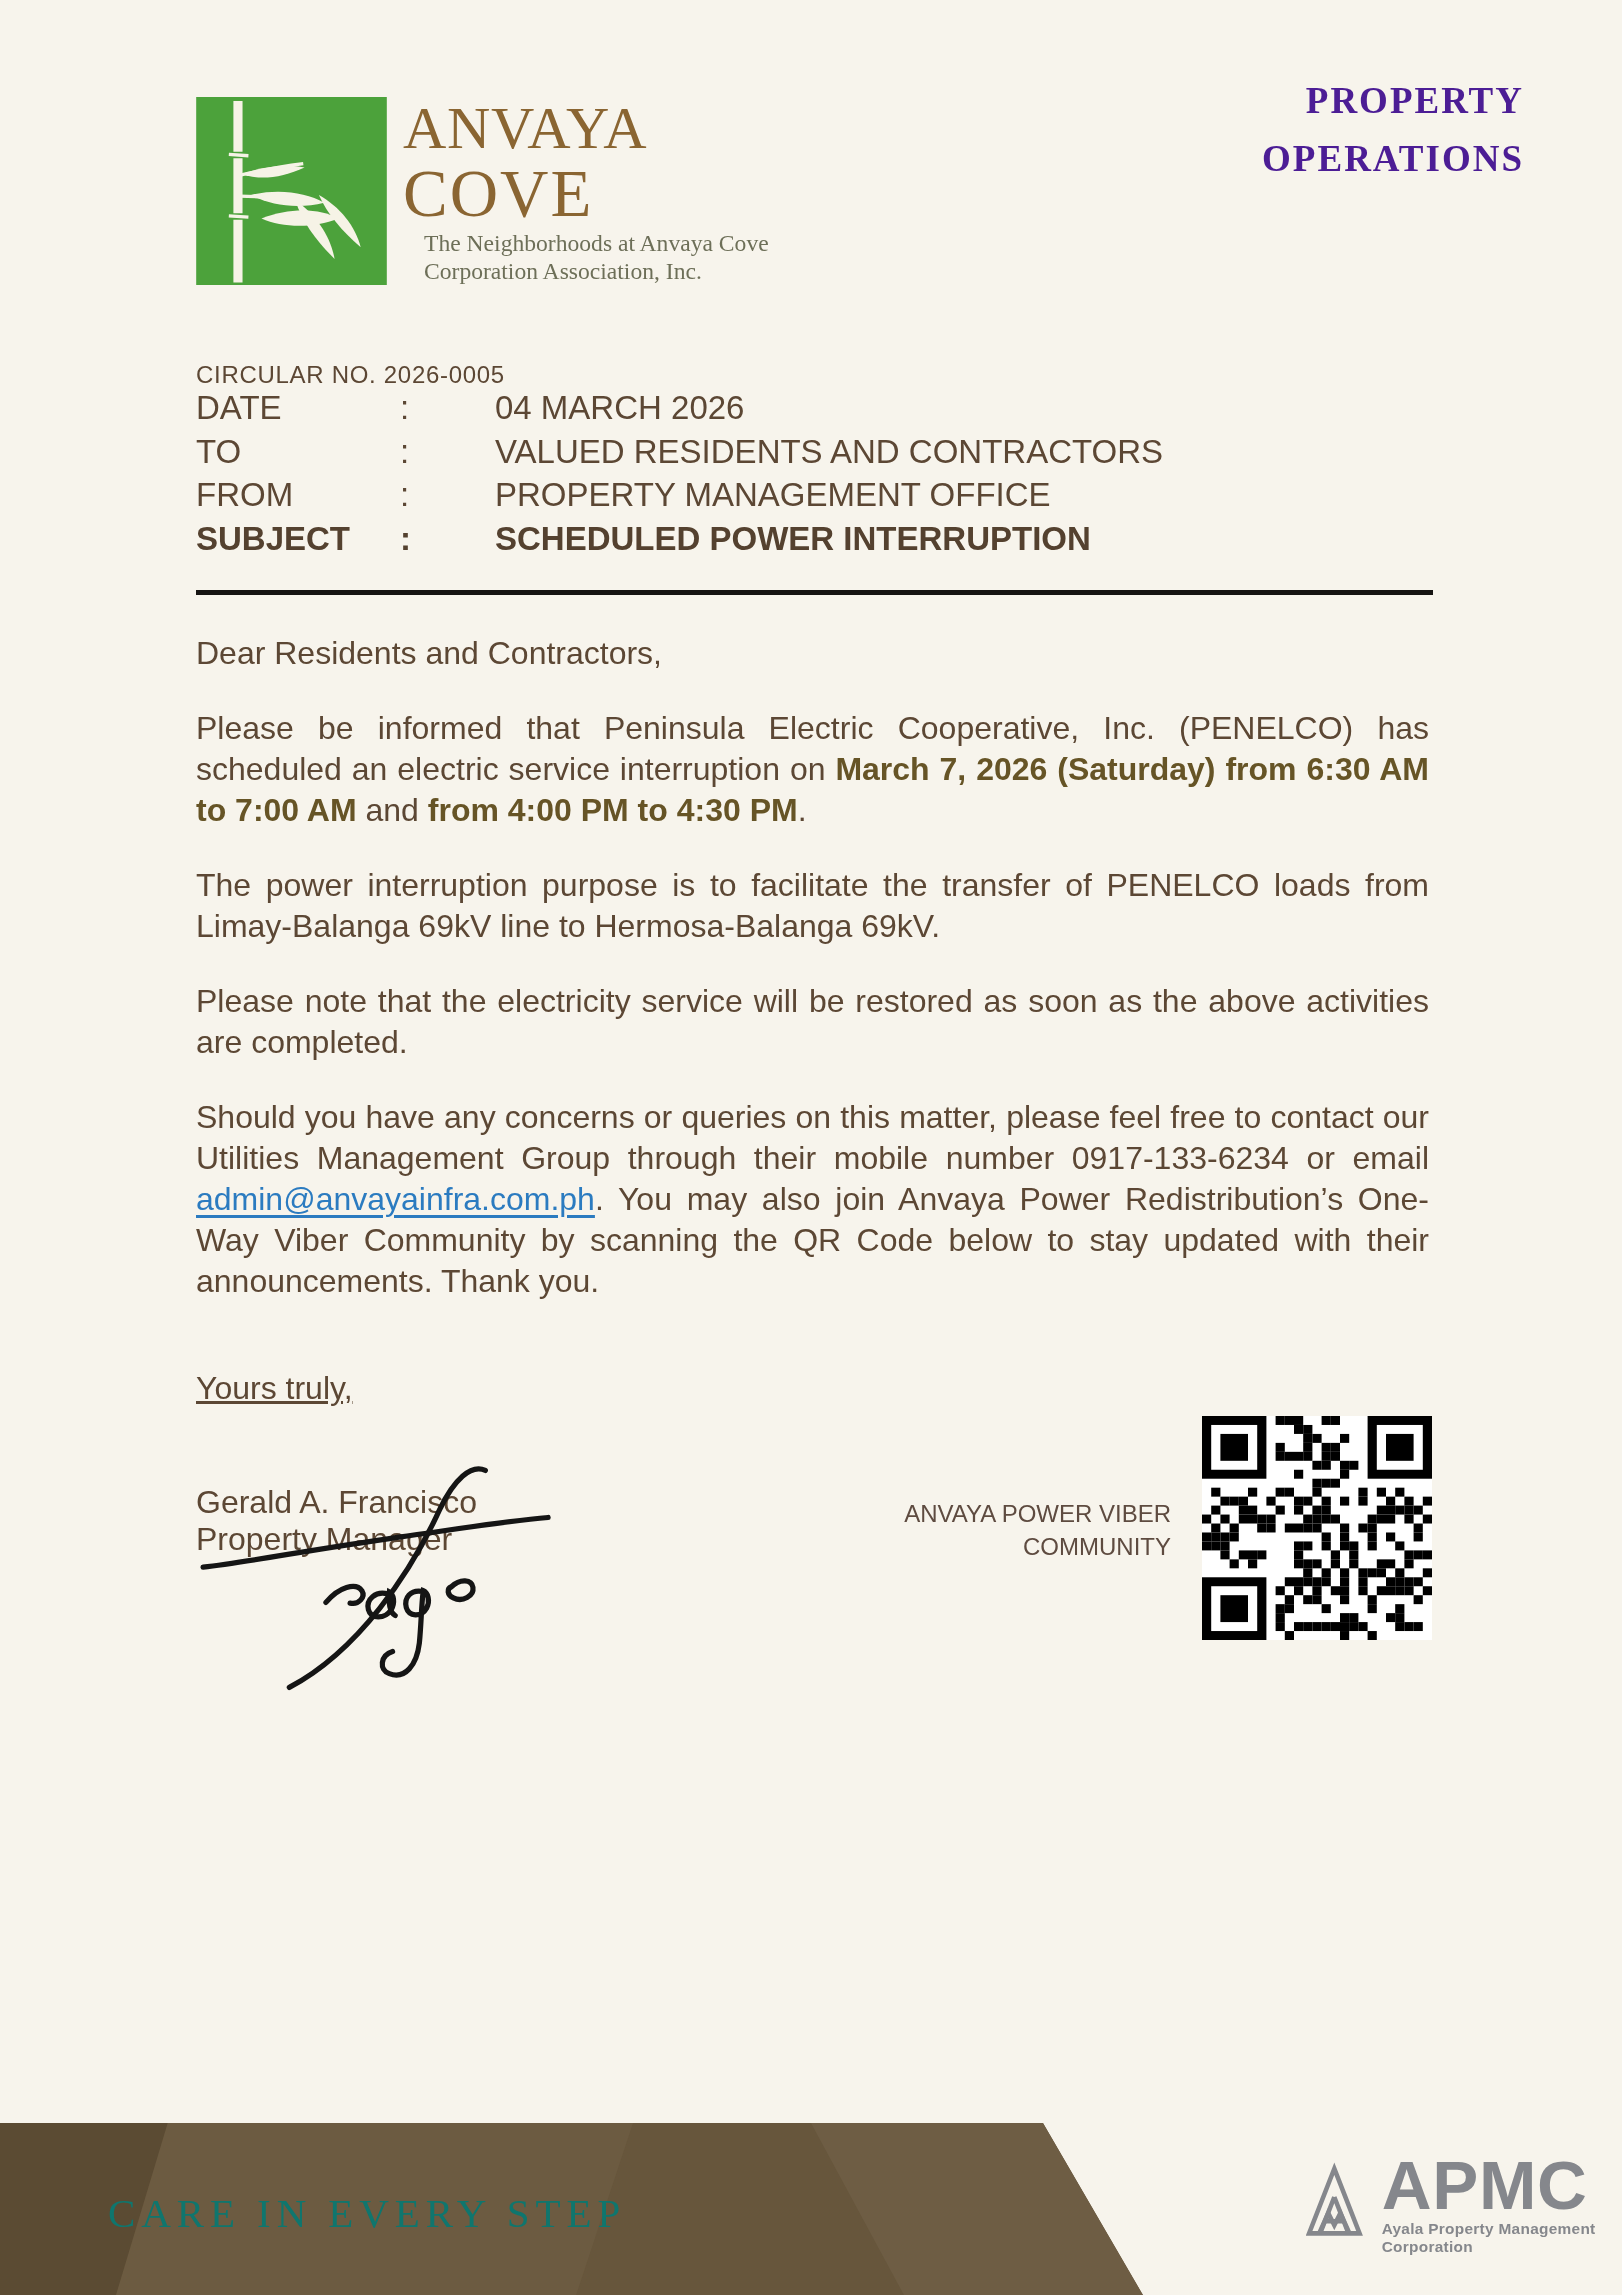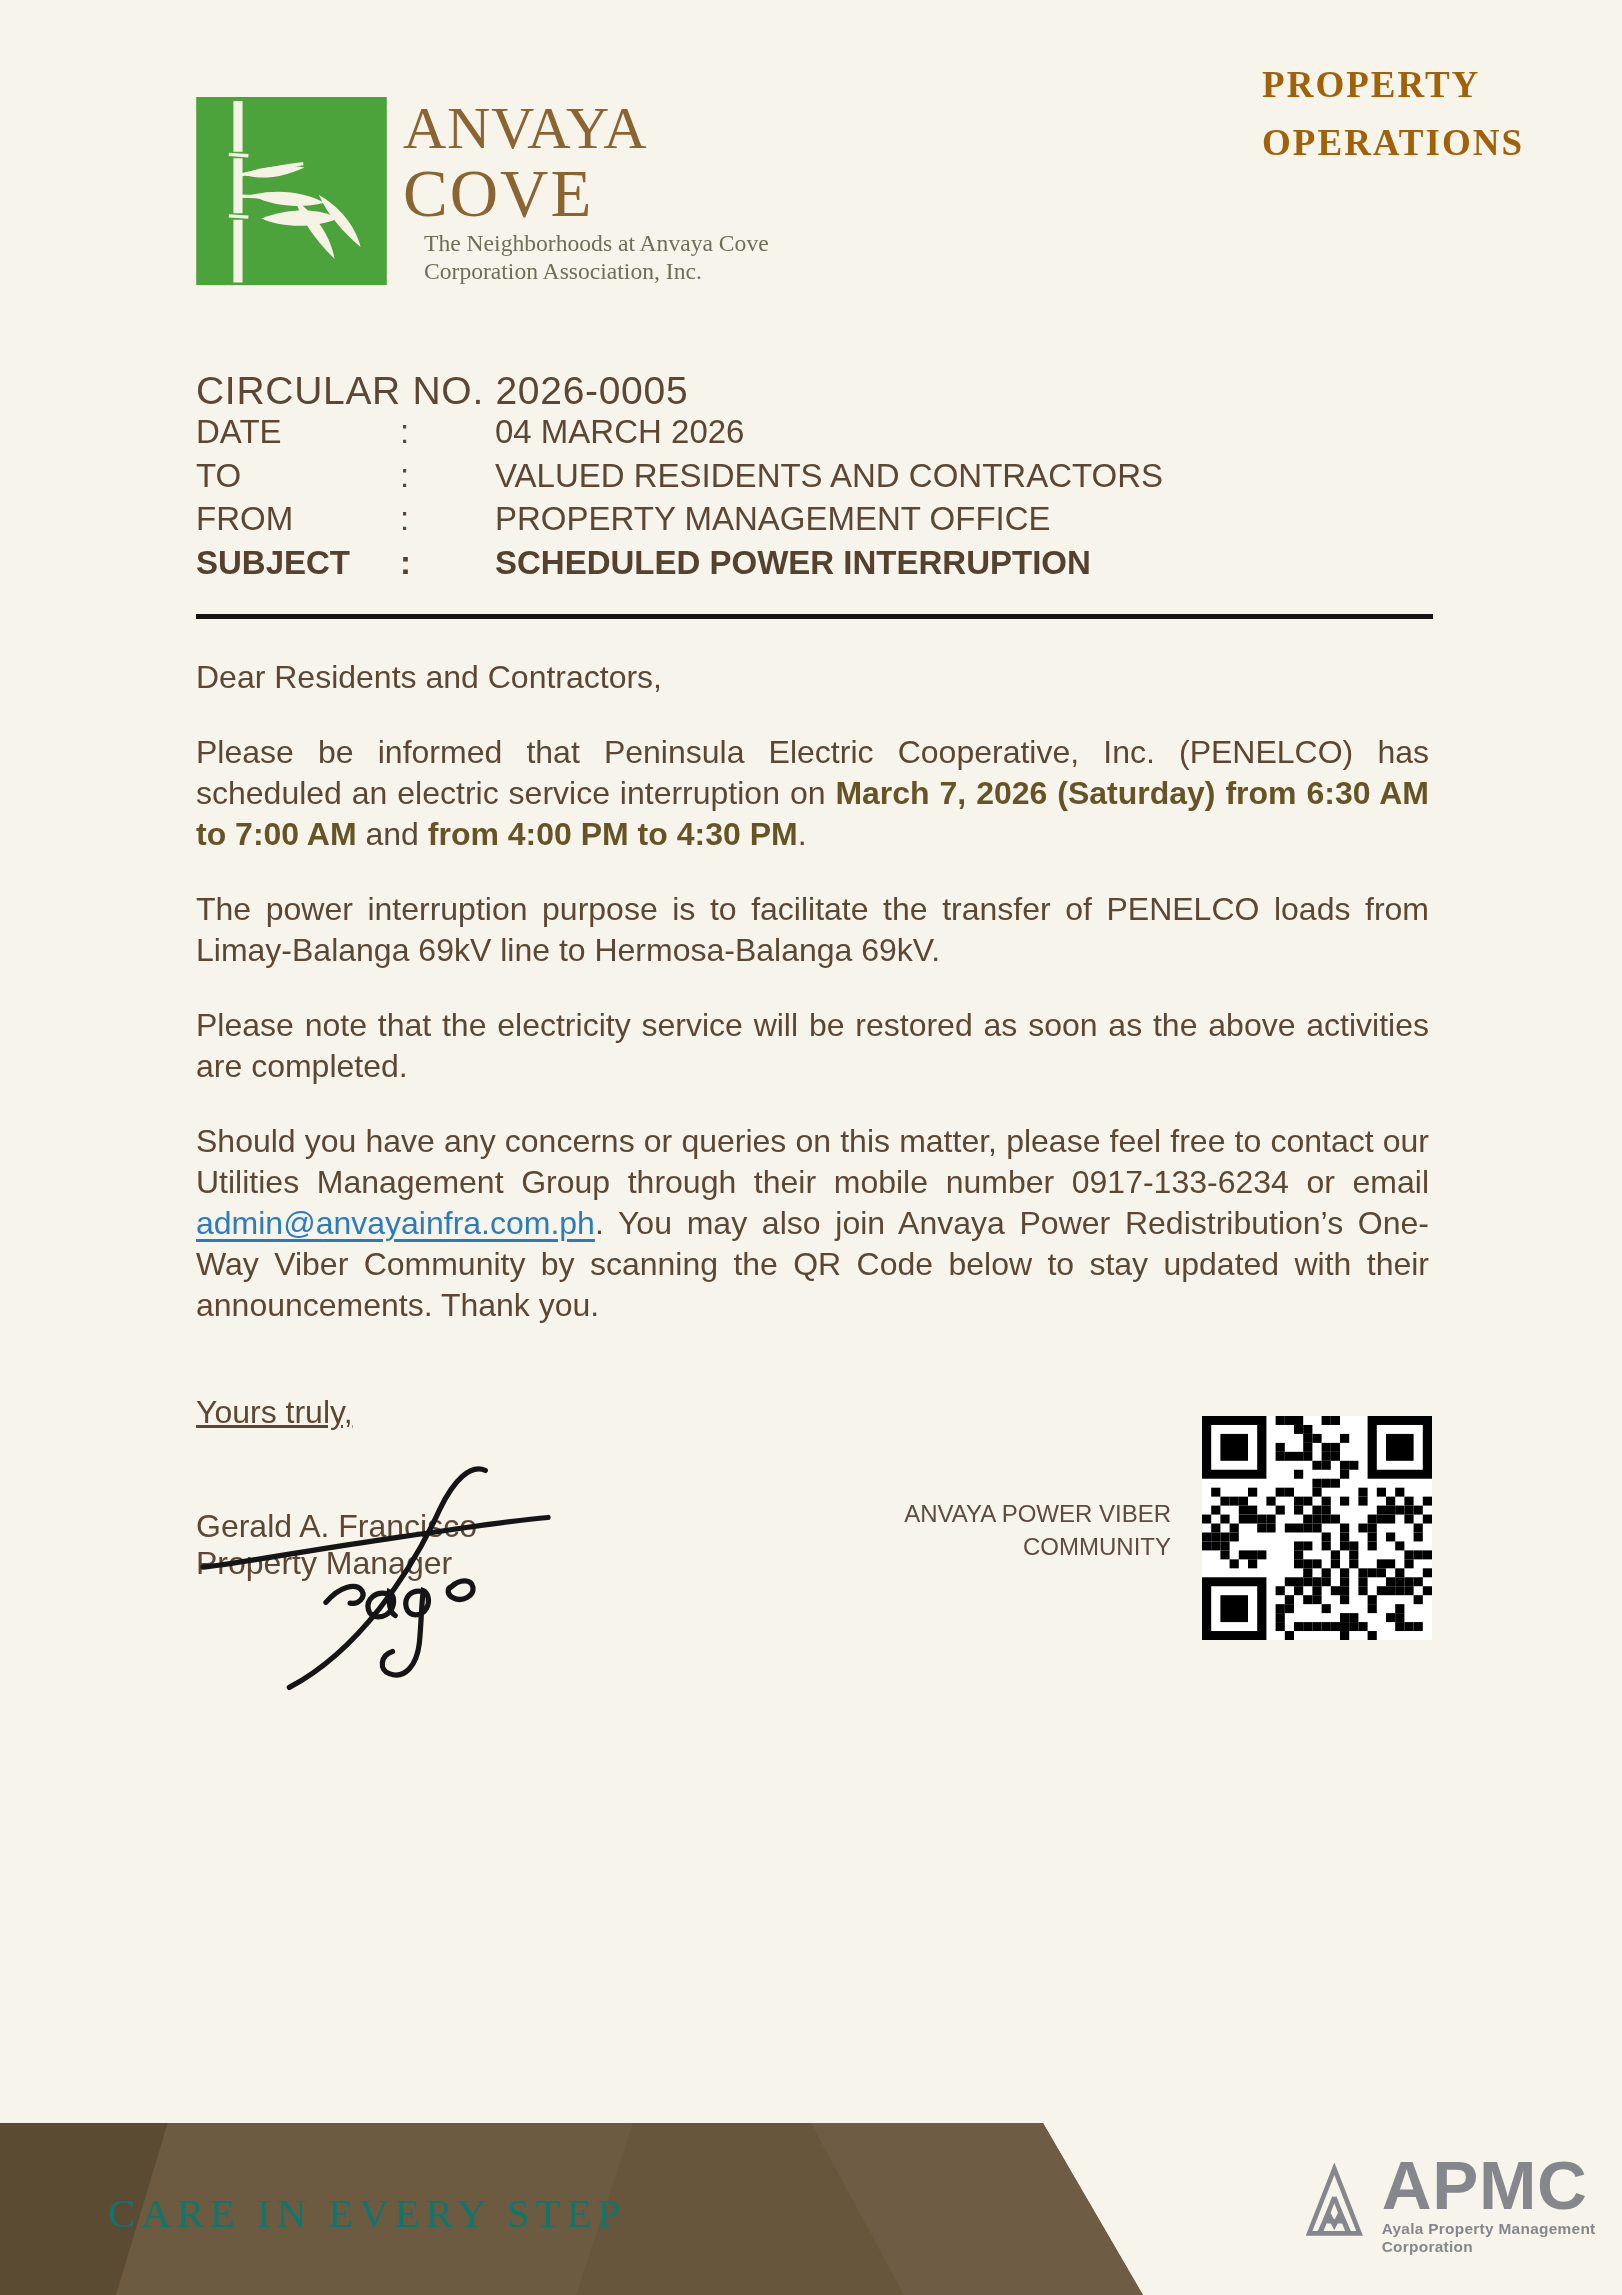--- a/index.html
+++ b/index.html
@@ -6,26 +6,26 @@
   .page{position:relative;width:1622px;height:2295px;background:#f7f4ec;overflow:hidden;
         font-family:"Liberation Sans",sans-serif;color:#5c4734;}
 
   
   .logo-green{position:absolute;left:196px;top:97px;width:191px;height:188px;}
   .wordmark{position:absolute;left:403px;top:98px;color:#8a6532;font-family:"Liberation Serif",serif;}
   .wm1{font-size:60px;line-height:60px;letter-spacing:0.7px;}
   .wm2{font-size:67px;line-height:64px;letter-spacing:2px;margin-top:2.6px;}
   .logo-tag{position:absolute;left:424px;top:230px;color:#6d6f58;font-family:"Liberation Serif",serif;
             font-size:23.6px;line-height:27.5px;}
-  .dept{position:absolute;right:98px;top:56px;color:#a16207;
+  .dept{position:absolute;right:98px;top:72px;text-align:right;color:#4c1d95;
         font-family:"Liberation Serif",serif;font-weight:700;font-size:37px;line-height:58px;letter-spacing:2px;}
 
   
   .content{position:absolute;left:196px;top:361px;width:1233px;}
-  .circular{font-size:39px;letter-spacing:0.7px;margin-top:8px;}
+  .circular{font-size:24px;letter-spacing:0.7px;}
   .fields{display:grid;grid-template-columns:204px 95px 1fr;row-gap:6.5px;
           font-size:33px;line-height:37px;}
   .fields .bold{font-weight:700;color:#54412f;}
   .rule{margin-top:33px;height:5.9px;background:#161412;width:100.3%;}
   .para{font-size:32px;line-height:41px;text-align:justify;margin:34px 0 0 0;}
   .salutation{text-align:left;margin-top:38px;}
   .para .b{font-weight:700;color:#665426;}
   .para a.link{color:#2b7bc0;text-decoration:underline;text-underline-offset:4.6px;}
   .closing{margin-top:68px;font-size:32px;line-height:37px;text-decoration:underline;}
   .sig-name{margin-top:77px;font-size:32px;line-height:37px;}

